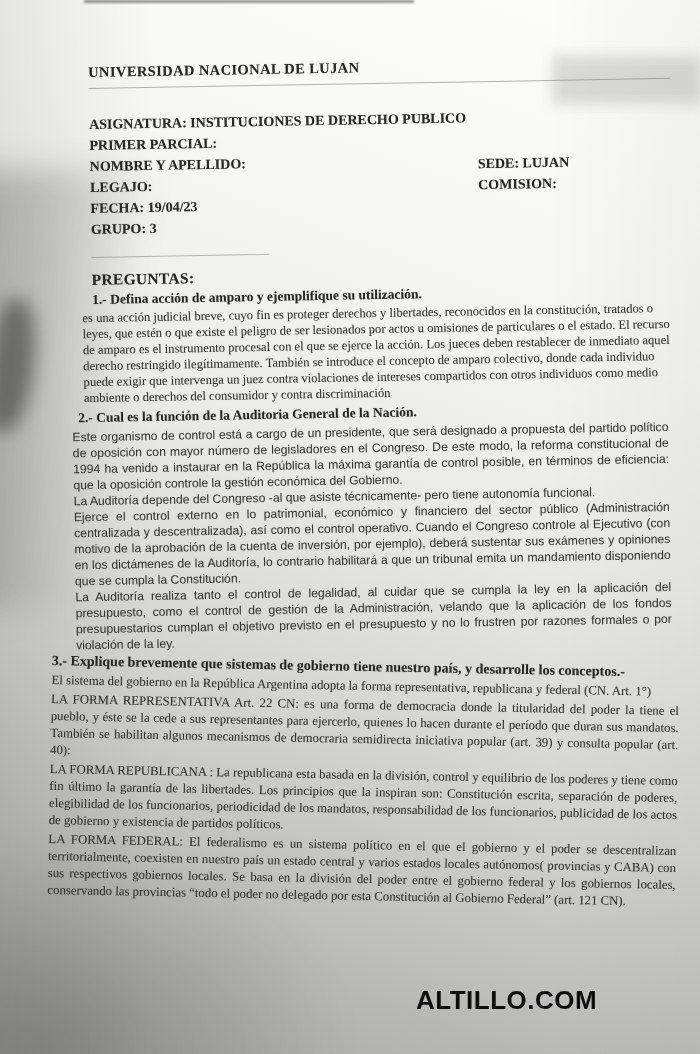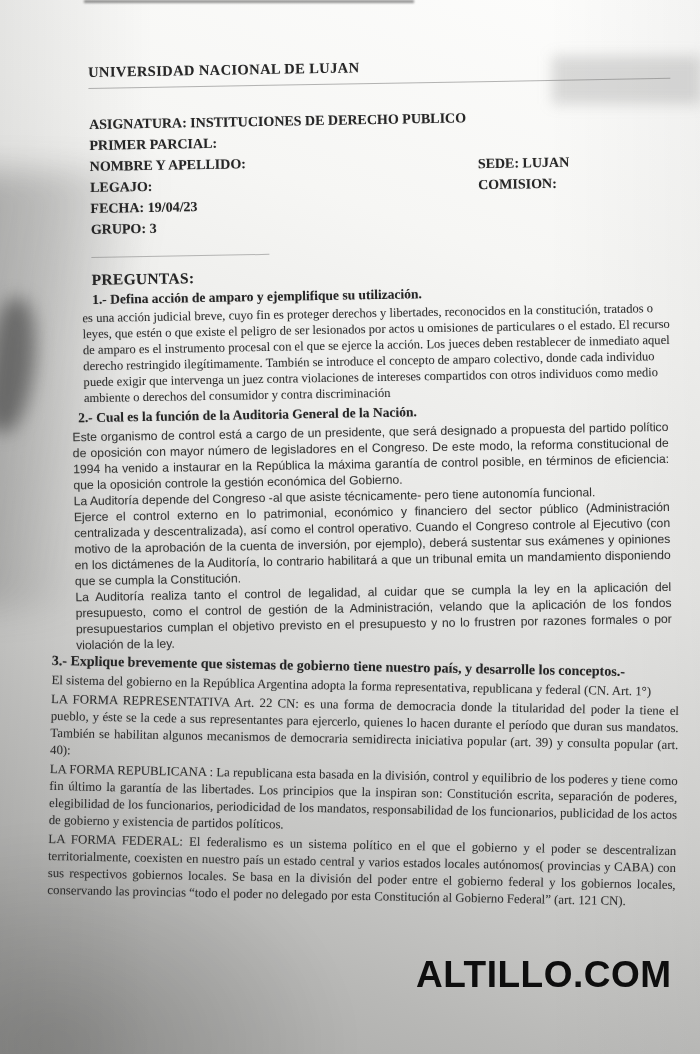--- a/index.html
+++ b/index.html
@@ -99,23 +99,23 @@
   }
   .q3-heading {
     margin: 0; font-size: 14px; font-weight: bold; width: 600px; line-height: 18px;
   }
   .block-b .para {
     margin: 2px 0 0 0; font-size: 12.8px; line-height: 17px;
     width: 628px; text-align: justify;
     color: #2e2e2e; text-shadow: 0 0 1px rgba(40,40,40,0.2);
   }
   .watermark {
-    position: absolute; left: 416px; top: 954px;
+    position: absolute; left: 416px; top: 985px;
     font-family: "Liberation Sans", sans-serif;
-    font-size: 37px; font-weight: bold; letter-spacing: 0.5px;
+    font-size: 26px; font-weight: bold; letter-spacing: 0.5px;
     color: #0e0e0e;
   }
 </style>
 </head>
 <body>
 
 <div class="photo">
 
   <div class="shadow-topleft"></div>
   <div class="corner-curl"></div>

